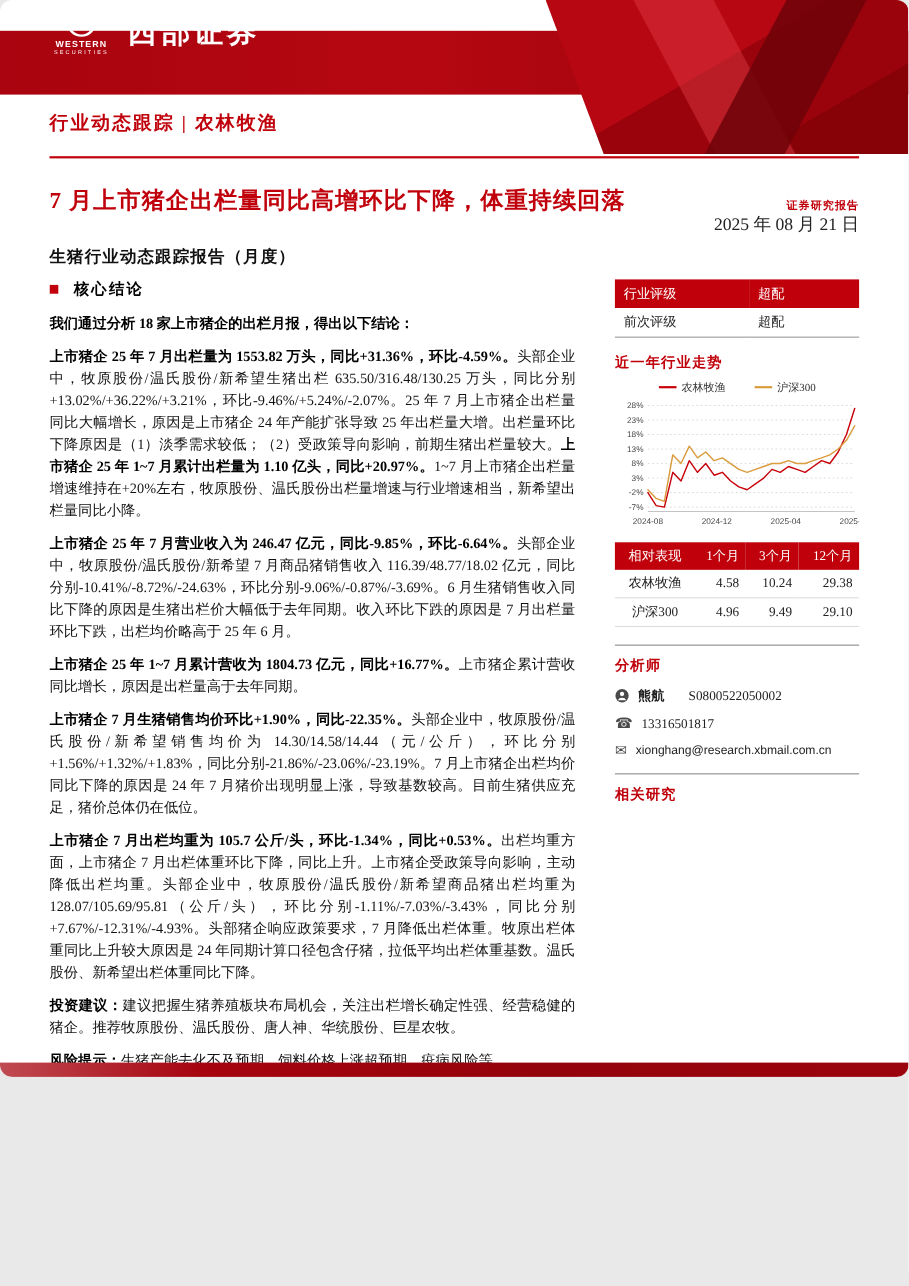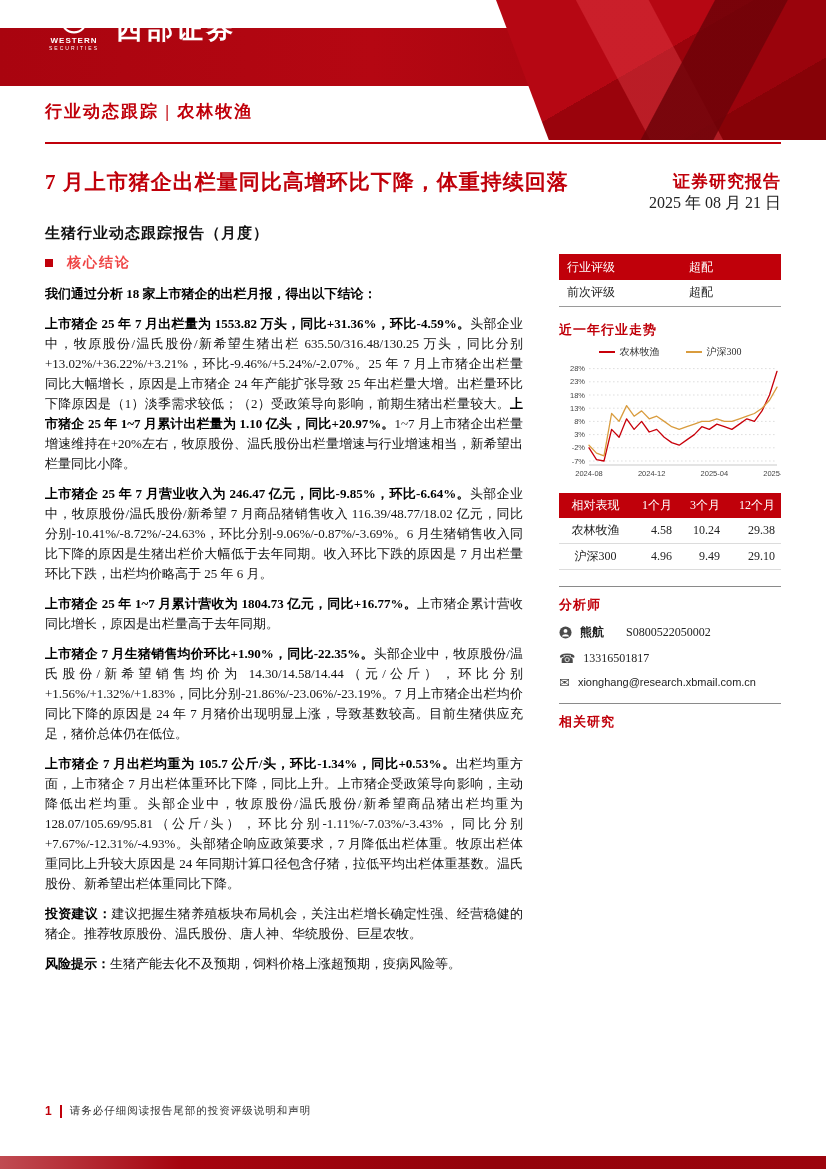--- a/index.html
+++ b/index.html
@@ -1,20 +1,20 @@
 <!DOCTYPE html>
 <html><head>
 <meta charset="utf-8">
 <style>
   * { margin:0; padding:0; box-sizing:border-box; }
   html,body { background:#e9e9e9; }
   .page {
-    position:relative; width:826px; height:1169px; margin:0 auto;
+    position:relative; width:826px; height:979px; margin:0 auto;
     background:#ffffff; overflow:hidden;
-    font-family:"Liberation Serif","DejaVu Serif",serif; color:#1a1a1a;
+    font-family:"Liberation Serif","DejaVu Serif",serif; color:#1a1a1a;border-radius:11px;
   }
   
   .banner {
     position:absolute; top:28px; left:0; right:0; height:58px; z-index:1;
     background:linear-gradient(90deg,#a9040f 0%,#b50712 45%,#9a030c 100%);
   }
   .banner-deco {
     position:absolute; top:0; right:0; width:330px; height:140px; z-index:2;
     background:
       linear-gradient(118deg, transparent 54%, rgba(110,2,8,.85) 54.3% 72%, transparent 72.3%),
@@ -26,28 +26,28 @@
   .emblem-col { display:flex; flex-direction:column; align-items:center; width:60px; }
   .logo-en-top { color:#fff; font-family:"Liberation Sans",sans-serif; font-weight:bold; font-size:8px; letter-spacing:1px; margin-top:1px; }
   .logo-en-bot { color:#fff; font-family:"Liberation Sans",sans-serif; font-size:5px; letter-spacing:2px; }
   .logo-cn { color:#fff; font-weight:bold; font-size:27px; letter-spacing:3px; margin-left:12px; line-height:48px; }
   
   .category { position:absolute; top:100px; left:45px; font-size:17px; font-weight:bold; color:#c0000a; letter-spacing:2px; z-index:3; }
   .red-rule { position:absolute; top:142px; left:45px; width:736px; height:2px; background:#c0000a; z-index:3; }
   .title-row { position:absolute; top:168px; left:45px; width:736px; z-index:3; }
   .report-title { width:615px; font-size:21px; line-height:1.35; font-weight:bold; color:#c0000a; letter-spacing:1px; }
   .title-right { position:absolute; right:0; top:2px; text-align:right; }
-  .report-type { font-size:17px; font-weight:bold; color:#c0000a; letter-spacing:1px; }
+  .report-type { font-size:10px; font-weight:bold; color:#c0000a; letter-spacing:1px;margin-top:10px; }
   .report-date { font-size:16px; color:#222; }
   .subtitle { position:absolute; top:224px; left:45px; font-size:15px; font-weight:bold; color:#111; letter-spacing:1px; }
   
   .main-col { position:absolute; top:254px; left:45px; width:478px; height:848px; overflow:hidden; }
   .section-head { display:flex; align-items:center; margin-bottom:12px; }
   .sq { width:8px; height:8px; background:#c0000a; display:inline-block; }
-  .section-title { color:#ef4444; font-weight:bold; font-size:14px; margin-left:14px; letter-spacing:2px; }
+  .section-title { color:#000000; font-weight:bold; font-size:14px; margin-left:14px; letter-spacing:2px; }
   .body-para { font-size:13px; line-height:20px; text-align:justify; margin-bottom:10px; color:#111; }
   .body-para b { color:#000; }
   
   .side-col { position:absolute; top:254px; left:559px; width:222px; font-size:12px; }
   table { width:100%; border-collapse:collapse; }
   td { font-size:12px; }
   .tbl-head td { background:#c0000a; color:#fff; height:24px; }
   .rating-table td { padding:4px 0 4px 8px; height:26px; }
   .rating-table td:first-child { width:55%; }
   .rating-table tr + tr td { border-bottom:1px solid #dcdcdc; color:#222; }

